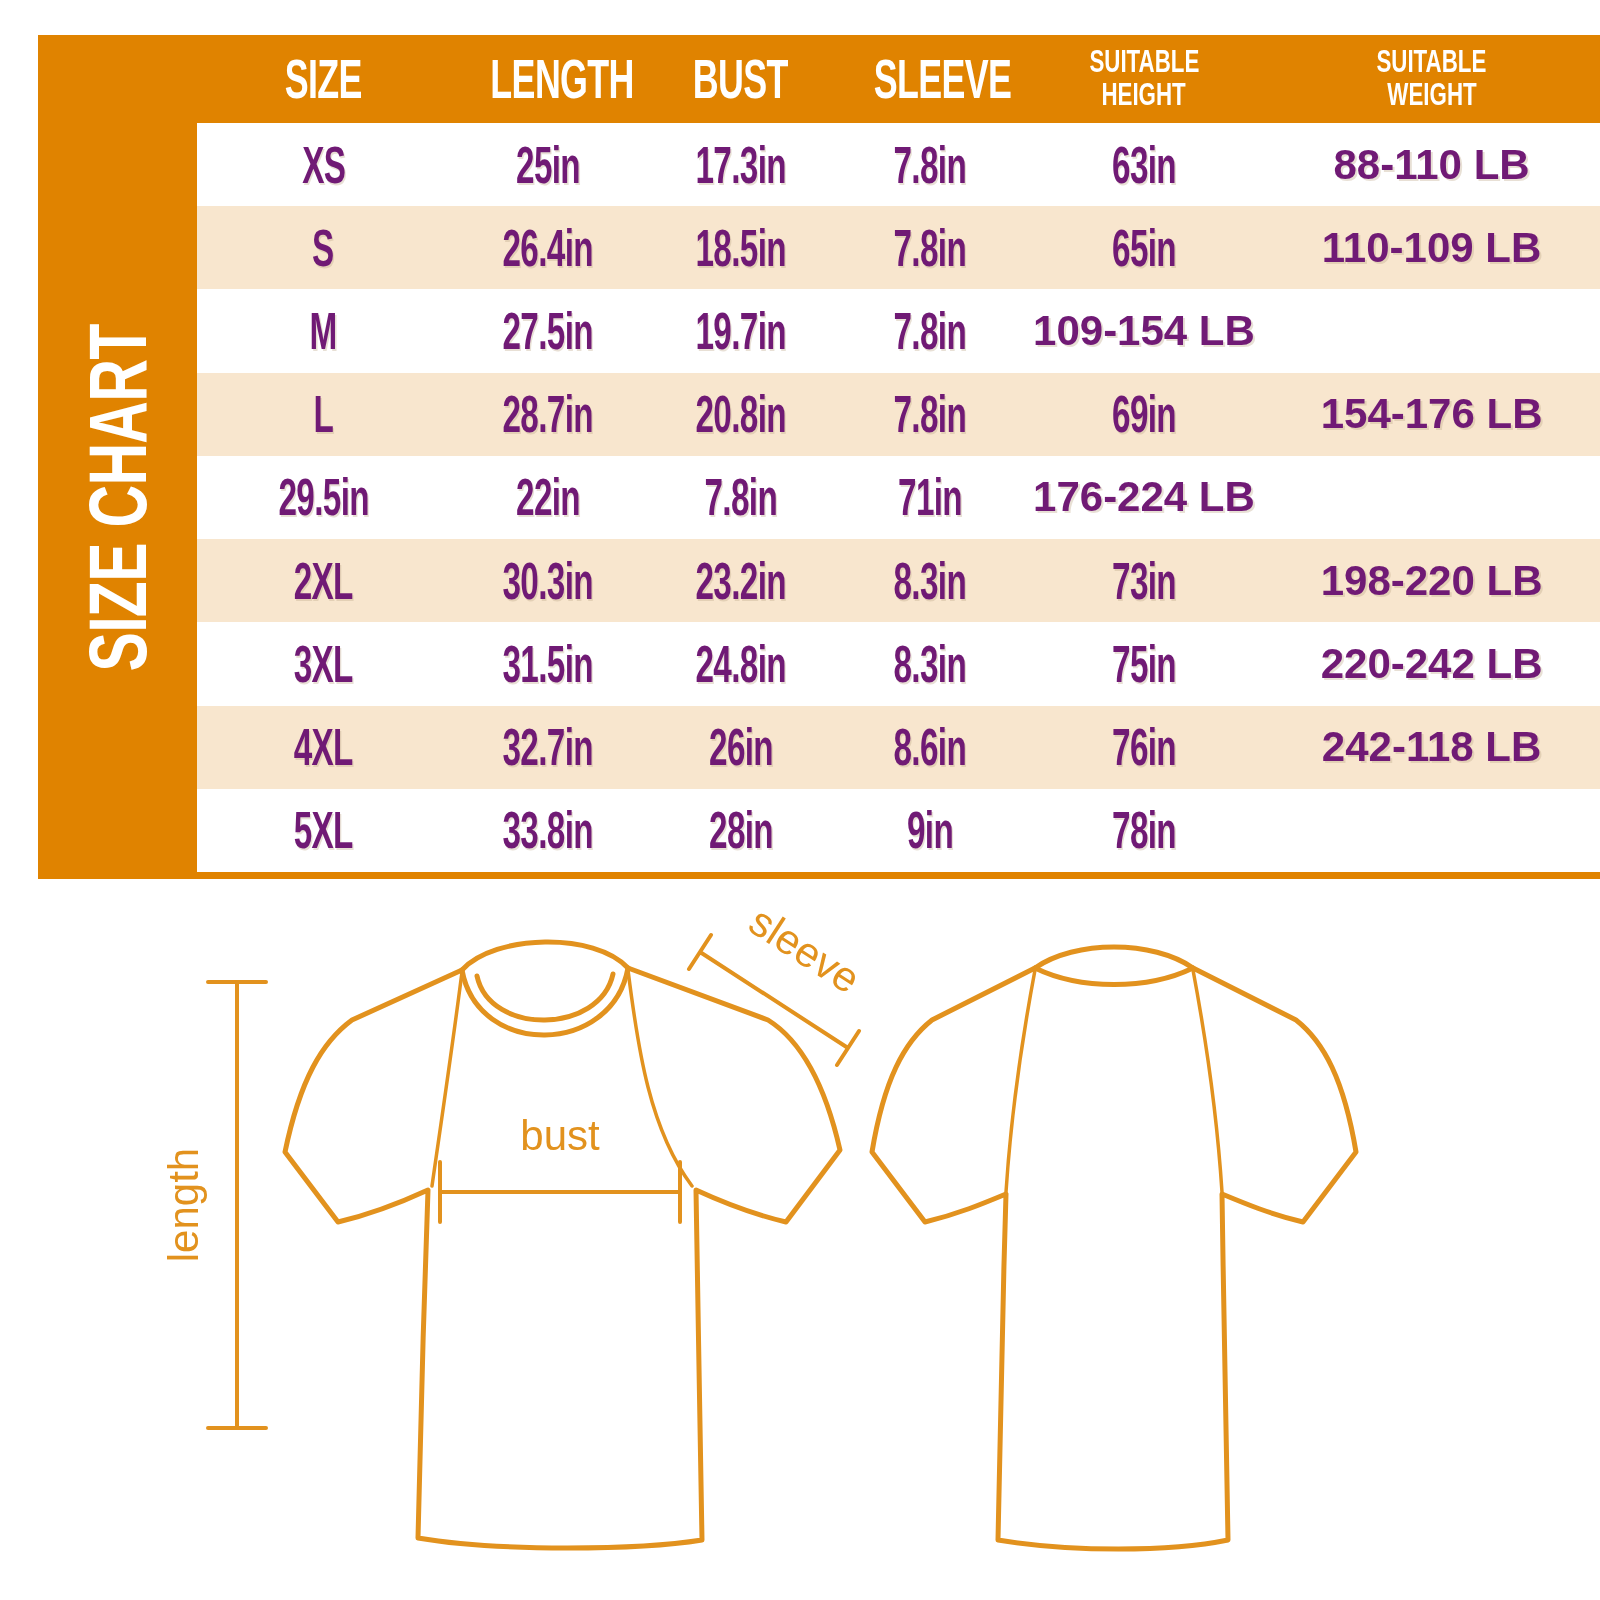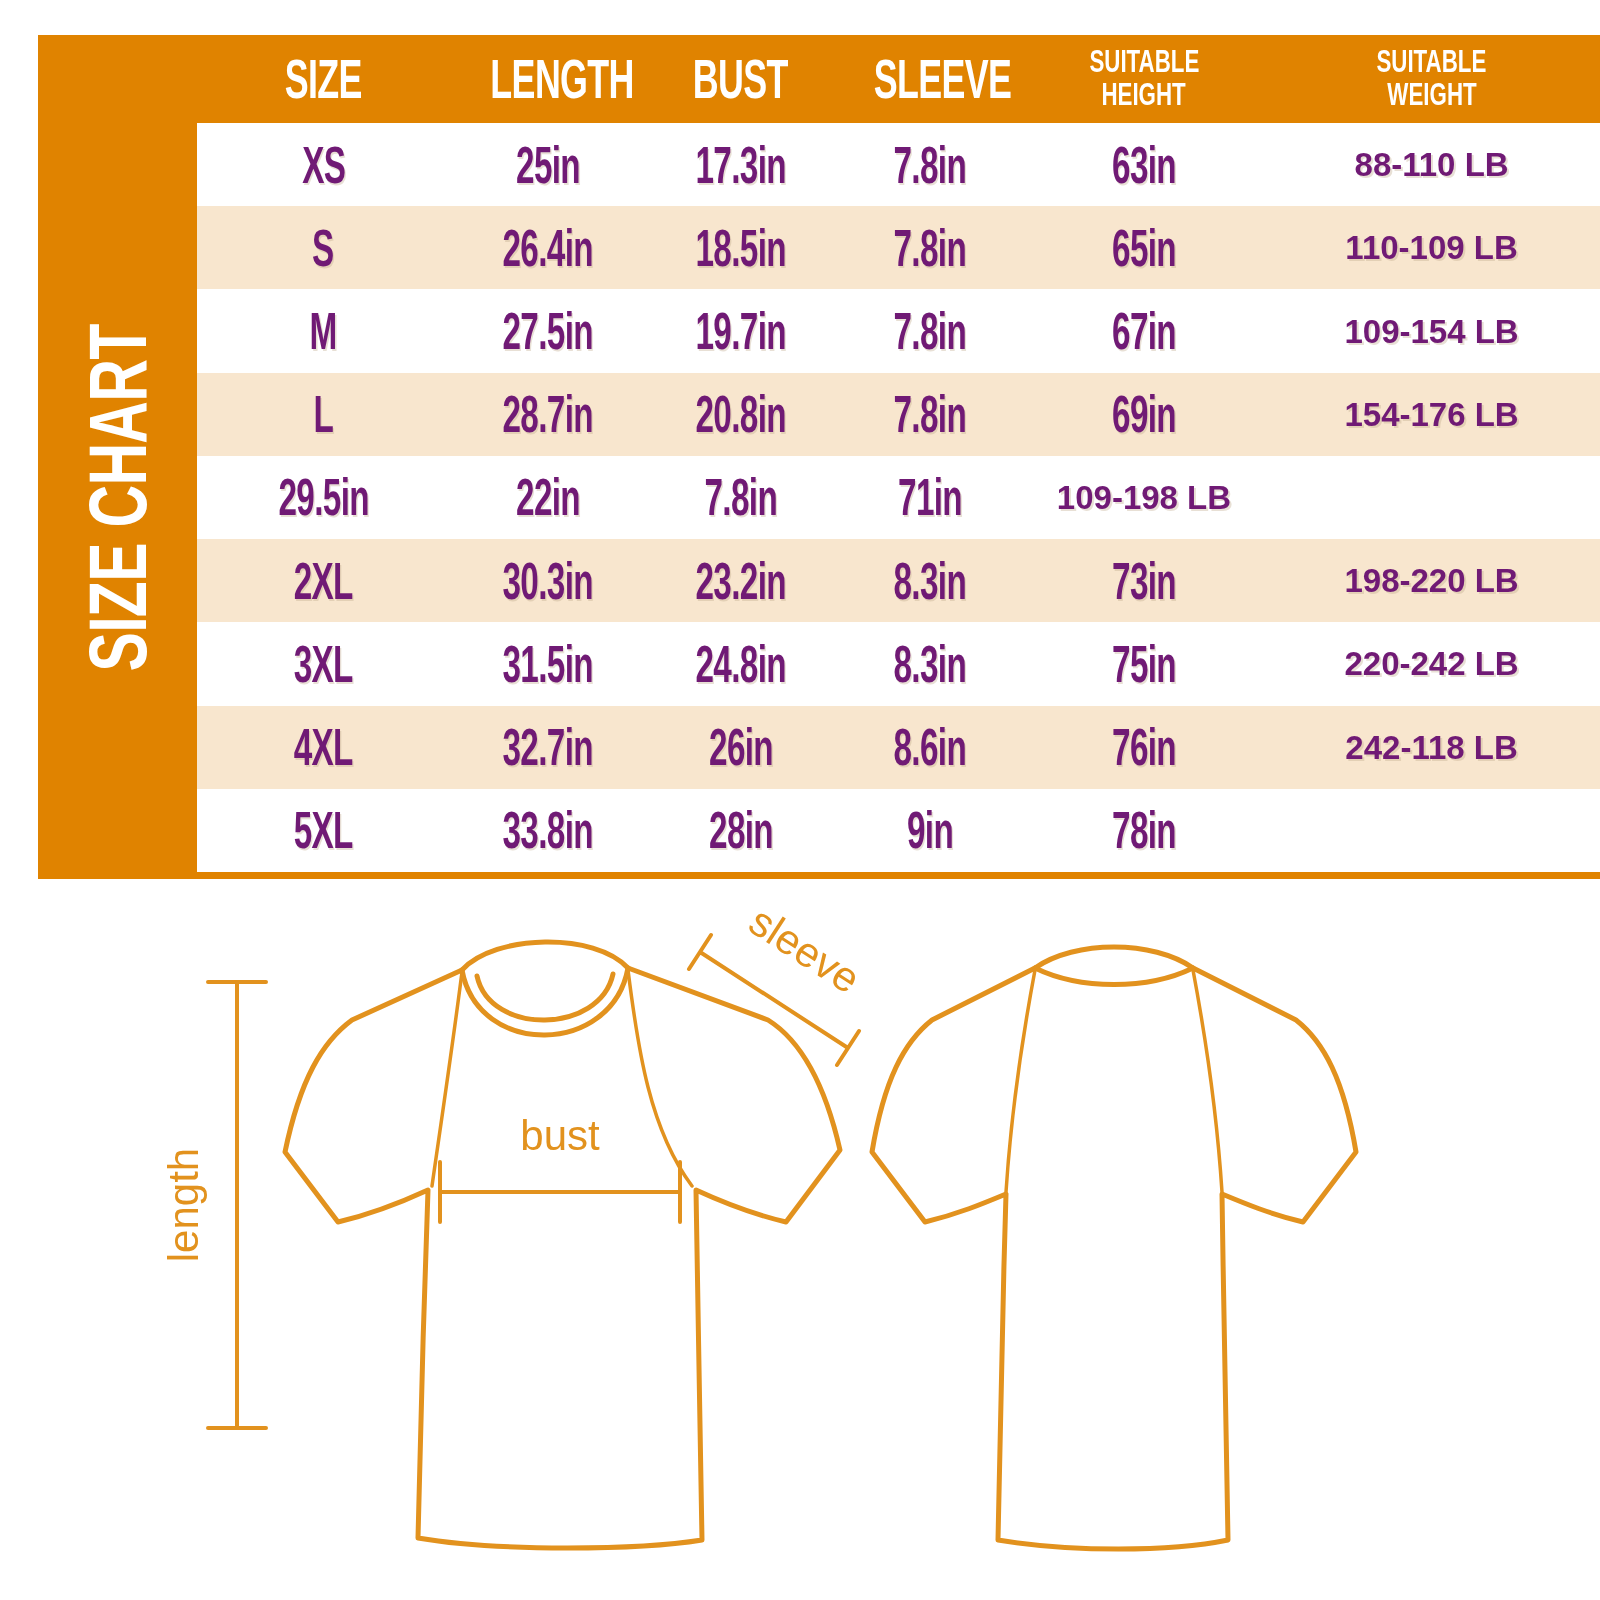--- a/index.html
+++ b/index.html
@@ -19,21 +19,21 @@
 
   .side-band{position:absolute;left:0;top:88px;width:159px;height:749px;}
   .side-title{position:absolute;left:50%;top:50%;transform:translate(-50%,-50%) rotate(-90deg) scaleX(0.72);
               color:#ffffff;font-weight:700;font-size:82px;white-space:nowrap;letter-spacing:-1px;}
 
   .rows-area{position:absolute;left:159px;top:88px;width:1403px;height:749px;display:flex;flex-direction:column;}
   .trow{flex:1 1 0;display:grid;grid-template-columns:18% 14% 13.5% 13.5% 17% 24%;align-items:center;background:#ffffff;}
   .trow:nth-child(even){background:#F8E6CE;}
   .tcell{text-align:center;color:#701a75;font-weight:700;font-size:52px;line-height:1;
          text-shadow:2px 2px 0 rgba(190,165,135,0.35);}
-  .wcell{font-size:33px;letter-spacing:0;}
+  .wcell{font-size:42px;letter-spacing:0;}
 
   
   .diagram{position:absolute;left:0;top:900px;width:1600px;height:700px;}
   .diagram svg{display:block;}
   .shirt{stroke:#E2921E;stroke-width:5;fill:none;stroke-linecap:round;stroke-linejoin:round;}
   .seam{stroke:#E2921E;stroke-width:3.5;fill:none;stroke-linecap:round;}
   .meas{stroke:#E2921E;stroke-width:4;fill:none;stroke-linecap:round;}
   .dlabel{fill:#E2921E;font-family:"Liberation Sans",sans-serif;font-size:42px;}
 </style>
 </head>
@@ -80,39 +80,38 @@
         <div class="tcell"><span class="cond">7.8in</span></div>
         <div class="tcell"><span class="cond">65in</span></div>
         <div class="tcell wcell"><span>110-109 LB</span></div>
       </div>
 
       <div class="trow">
         <div class="tcell"><span class="cond">M</span></div>
         <div class="tcell"><span class="cond">27.5in</span></div>
         <div class="tcell"><span class="cond">19.7in</span></div>
         <div class="tcell"><span class="cond">7.8in</span></div>
-        <div class="tcell"><span class="cond">67in</span></div>
         <div class="tcell wcell"><span>109-154 LB</span></div>
       </div>
 
       <div class="trow">
         <div class="tcell"><span class="cond">L</span></div>
         <div class="tcell"><span class="cond">28.7in</span></div>
         <div class="tcell"><span class="cond">20.8in</span></div>
         <div class="tcell"><span class="cond">7.8in</span></div>
         <div class="tcell"><span class="cond">69in</span></div>
         <div class="tcell wcell"><span>154-176 LB</span></div>
       </div>
 
       <div class="trow">
         <div class="tcell"><span class="cond">29.5in</span></div>
         <div class="tcell"><span class="cond">22in</span></div>
         <div class="tcell"><span class="cond">7.8in</span></div>
         <div class="tcell"><span class="cond">71in</span></div>
-        <div class="tcell wcell"><span>109-198 LB</span></div>
+        <div class="tcell wcell"><span>176-224 LB</span></div>
       </div>
 
       <div class="trow">
         <div class="tcell"><span class="cond">2XL</span></div>
         <div class="tcell"><span class="cond">30.3in</span></div>
         <div class="tcell"><span class="cond">23.2in</span></div>
         <div class="tcell"><span class="cond">8.3in</span></div>
         <div class="tcell"><span class="cond">73in</span></div>
         <div class="tcell wcell"><span>198-220 LB</span></div>
       </div>

